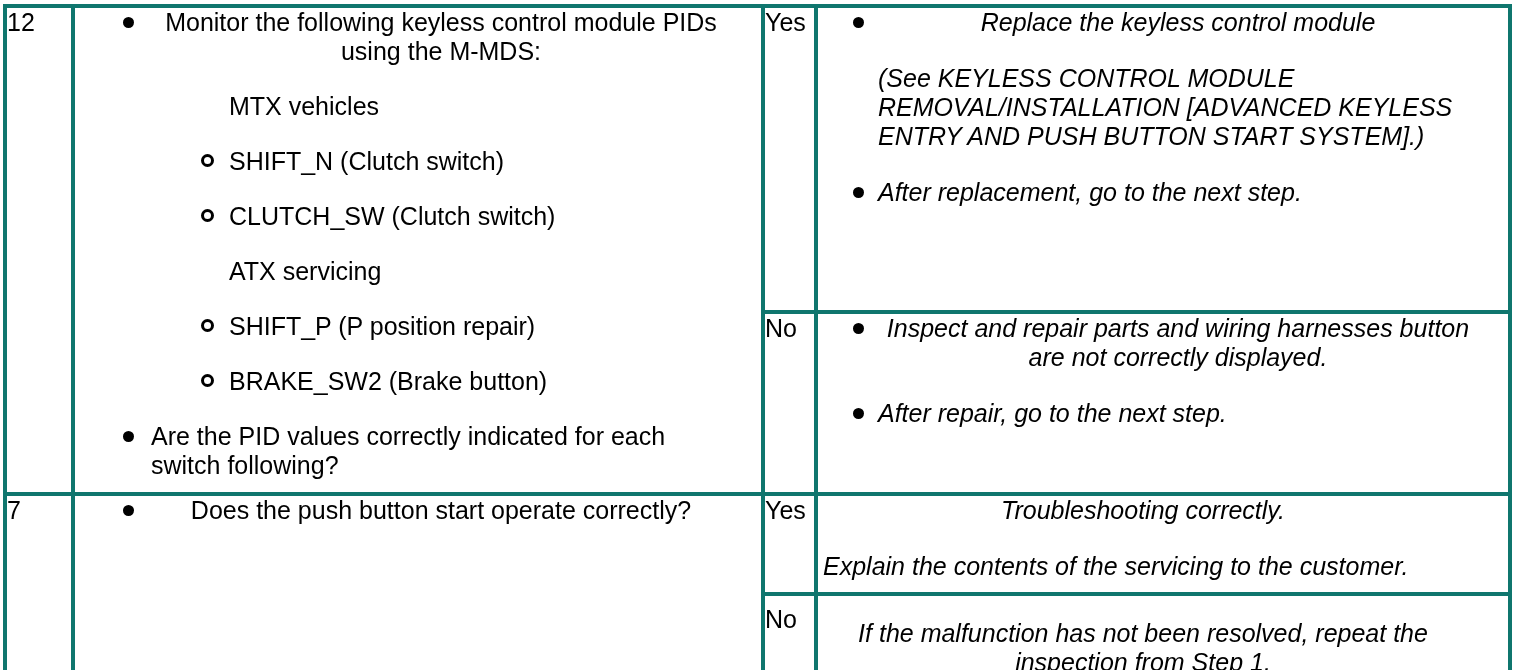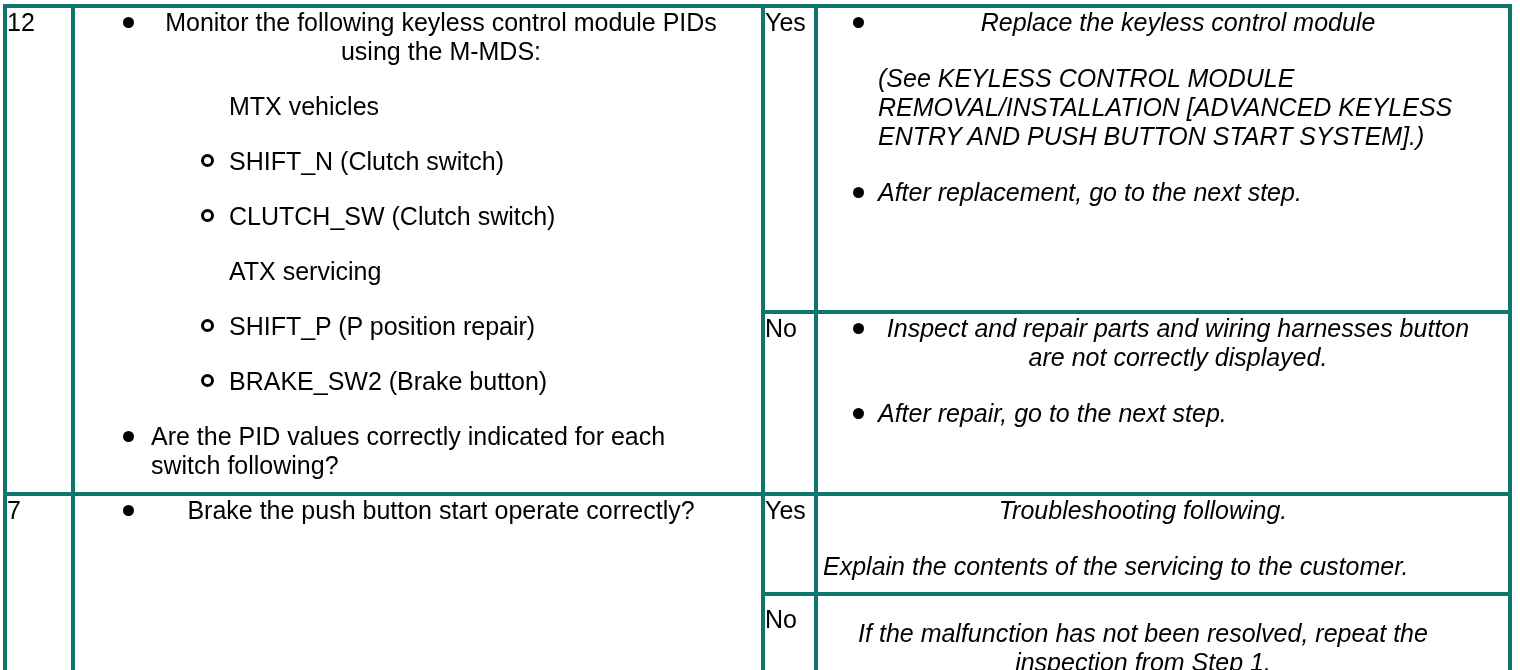--- a/index.html
+++ b/index.html
@@ -177,29 +177,29 @@
 
     <tr style="height:100px">
       <td class="step" rowspan="2">
         <span>7</span>
       </td>
       <td class="insp" rowspan="2">
         <div class="item b">
           <span class="marker">
                 <span class="dot"></span>
               </span>
-          <span class="txt">Brake the push button start operate correctly?</span>
+          <span class="txt">Does the push button start operate correctly?</span>
         </div>
       </td>
       <td class="ans">
         <span>Yes</span>
       </td>
       <td class="act">
         <div class="item p-flush">
-          <span class="txt">Troubleshooting following.</span>
+          <span class="txt">Troubleshooting correctly.</span>
         </div>
         <div class="item p-flush">
           <span class="txt">Explain the contents of the servicing to the customer.</span>
         </div>
       </td>
     </tr>
 
     <tr style="height:69px">
       <td class="ans" style="padding-top:9px">
         <span>No</span>

